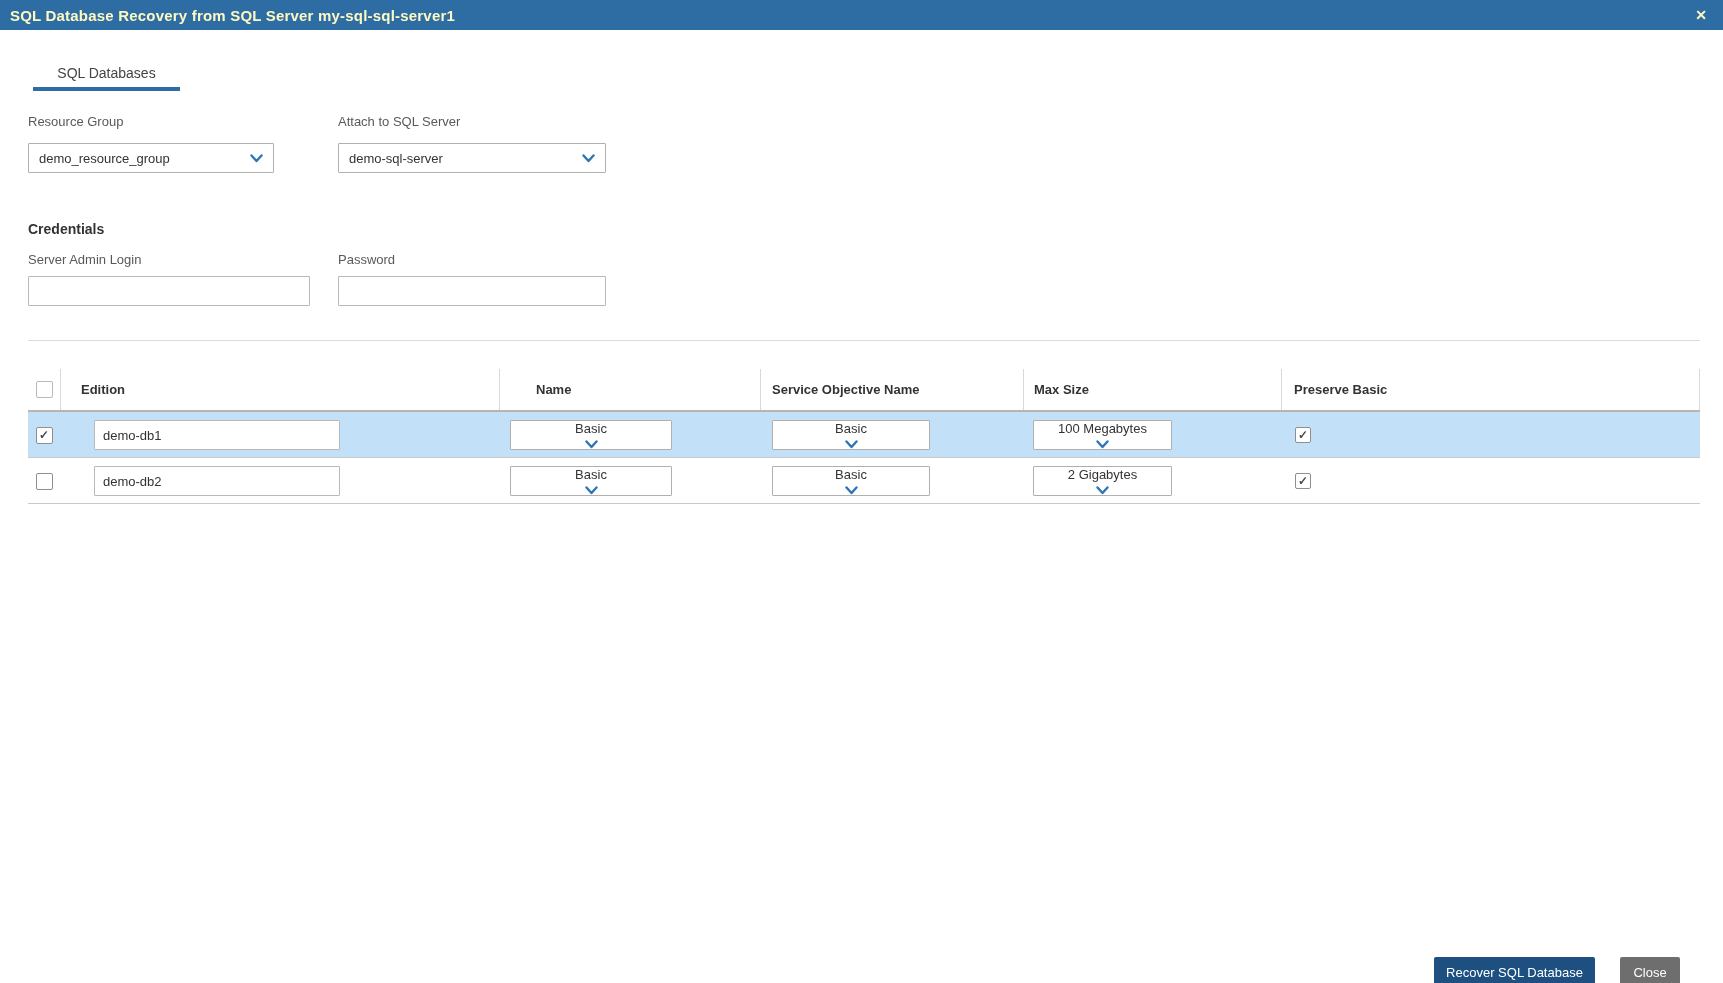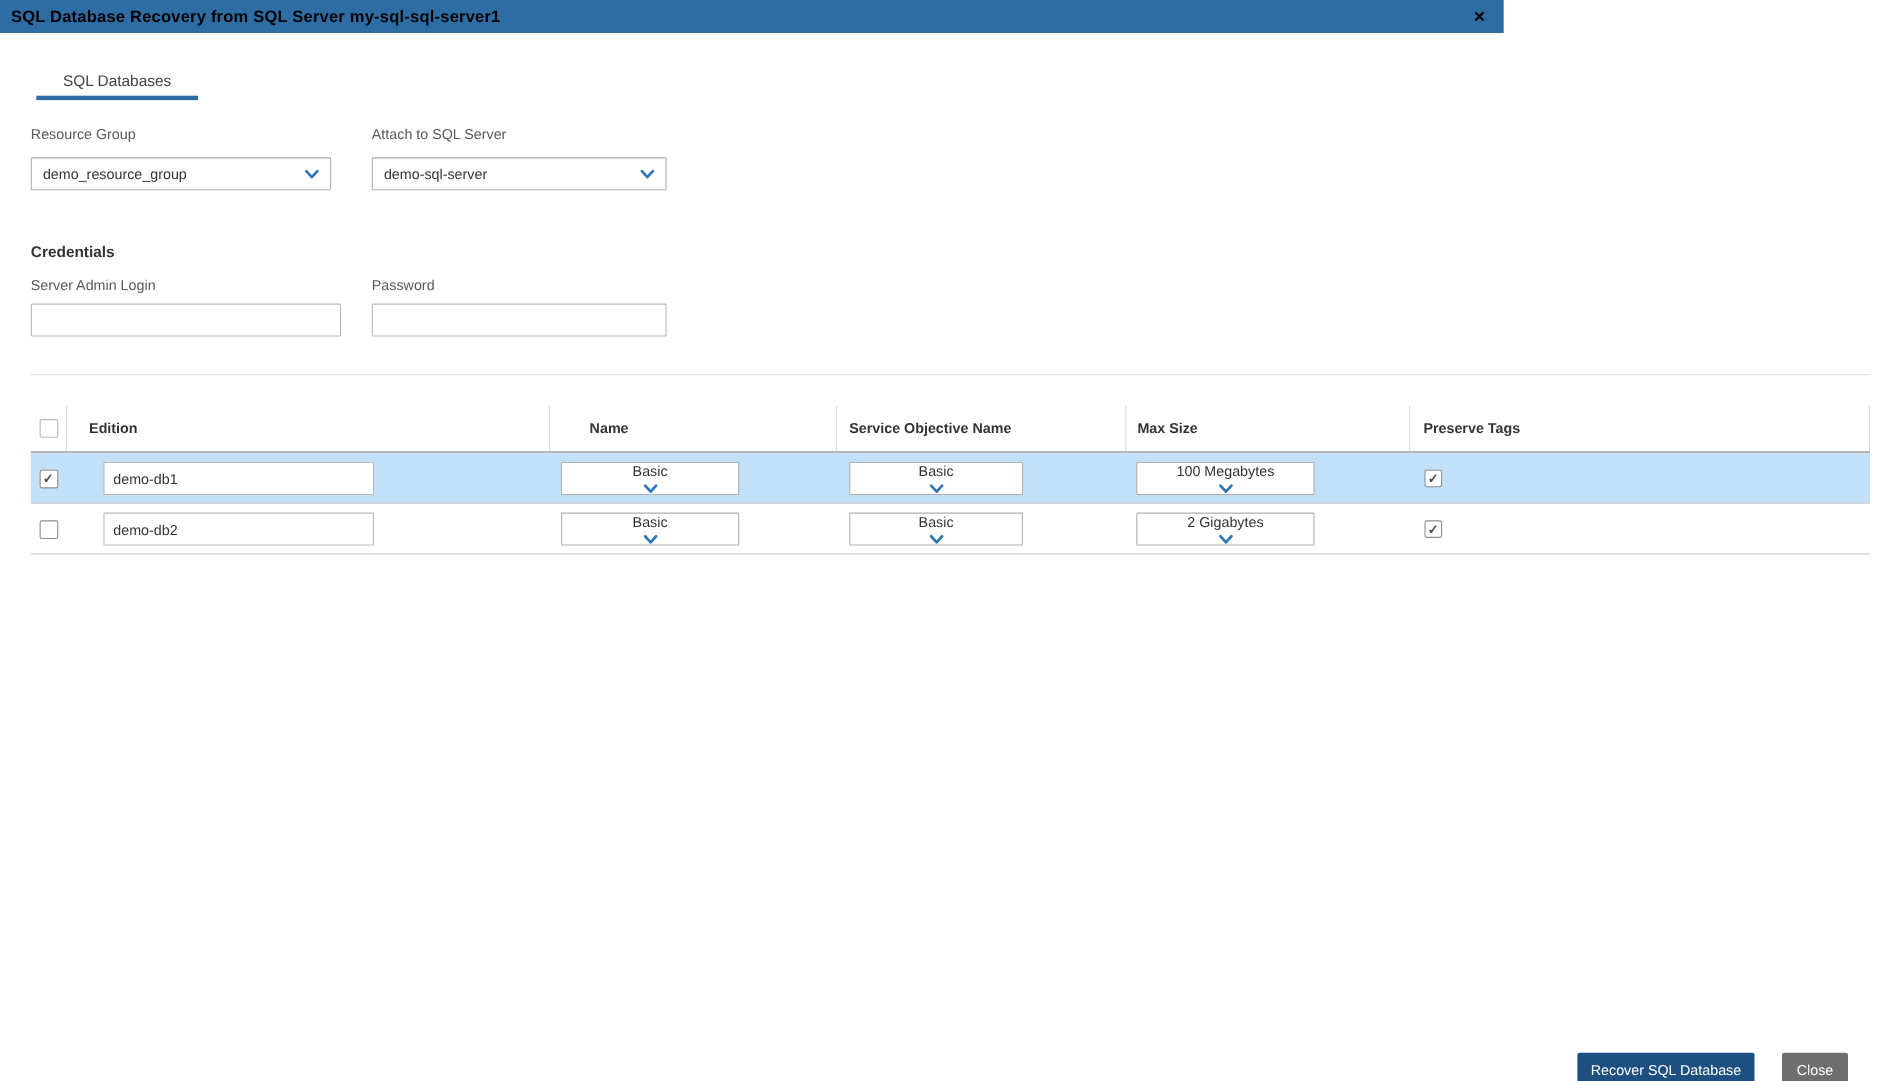--- a/index.html
+++ b/index.html
@@ -5,22 +5,22 @@
   * { margin:0; padding:0; box-sizing:border-box; }
   html,body { background:#e9e9e9; }
   body { font-family:"Liberation Sans", sans-serif; }
   .stage {
     position:relative; width:1723px; height:983px;
     background:#ffffff; overflow:hidden;
   }
 
   
   .titlebar {
-    position:absolute; left:0; top:0; width:1367px; height:30px;
-    background:var(--c-title-bar,#2e6da4); color:#000000;
+    position:absolute; left:0; top:0; width:1723px; height:30px;
+    background:var(--c-title-bar,#2e6da4); color:#fef9c3;
     display:flex; align-items:center;
   }
   .titlebar .title { margin-left:10px; font-size:15px; font-weight:600; letter-spacing:.2px; }
   .titlebar .close {
     position:absolute; right:10px; top:0; height:30px; width:24px;
     display:flex; align-items:center; justify-content:center;
     font-size:14px; font-weight:700; cursor:pointer;
   }
 
   
@@ -80,21 +80,21 @@
   .row-input {
     margin-left:34px; width:246px; height:30px; background:#fff;
     border:1px solid #b9b9b9; border-radius:1px; padding:0 8px;
     font-size:13px; color:#333; font-family:"Liberation Sans", sans-serif;
   }
   .row-select {
     position:static; display:flex; height:30px;flex-direction:column;
   }
   .sel-ed  { margin-left:11px; width:162px; }
   .sel-son { margin-left:12px; width:158px; }
-  .sel-max { margin-left:10px; width:162px; }
+  .sel-max { margin-left:10px; width:139px; }
 
   .cb {
     width:17px; height:17px; background:#fff; border:1px solid #8f8f8f;
     border-radius:2px; display:flex; align-items:center; justify-content:center;
     font-size:12px; line-height:1; color:#4a4a4a; font-weight:700; cursor:pointer;
   }
   .cb.light { border-color:#b9b9b9; }
   .cb-sm { width:16px; height:16px; margin-left:14px; }
 
   
@@ -114,21 +114,21 @@
   <div class="titlebar">
     <span class="title">SQL Database Recovery from SQL Server my-sql-sql-server1</span>
     <span class="close">✕</span>
   </div>
 
   <div class="tab">
     <span>SQL Databases</span>
   </div>
 
   <div class="field-label" style="left:28px; top:114px;">Resource Group</div>
-  <div class="select" style="left:28px; top:143px; width:273px;">
+  <div class="select" style="left:28px; top:143px; width:246px;">
     <span>demo_resource_group</span>
     <span style="display:flex;">
       <svg width="13" height="9" viewBox="0 0 13 9">
           <polyline points="1.5,1.5 6.5,7 11.5,1.5" fill="none" stroke="currentColor" stroke-width="2.4" stroke-linecap="round" stroke-linejoin="round"></polyline>
         </svg>
     </span>
   </div>
 
   <div class="field-label" style="left:338px; top:114px;">Attach to SQL Server</div>
   <div class="select" style="left:338px; top:143px; width:268px;gap:24px;">
@@ -153,21 +153,21 @@
   <div class="grid-table">
 
     <div class="t-header">
       <div class="h-cell">
         <div class="cb light"></div>
       </div>
       <div class="h-cell pl-ed">Edition</div>
       <div class="h-cell pl-name">Name</div>
       <div class="h-cell pl-son">Service Objective Name</div>
       <div class="h-cell pl-max">Max Size</div>
-      <div class="h-cell pl-pt">Preserve Tags</div>
+      <div class="h-cell pl-pt">Preserve Basic</div>
     </div>
 
     <div class="t-row highlighted">
       <div class="cell center">
         <div class="cb checked">✓</div>
       </div>
       <div class="cell">
         <input class="row-input" type="text" value="demo-db1" style="">
       </div>
       <div class="cell">

